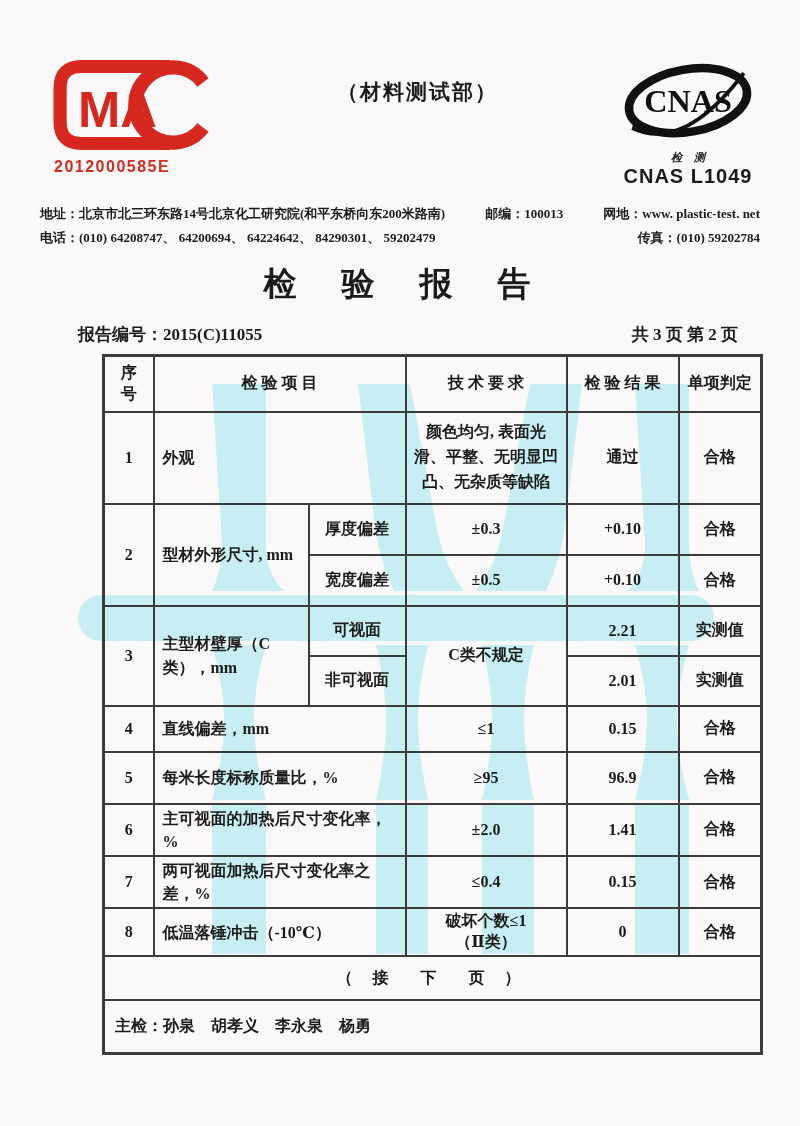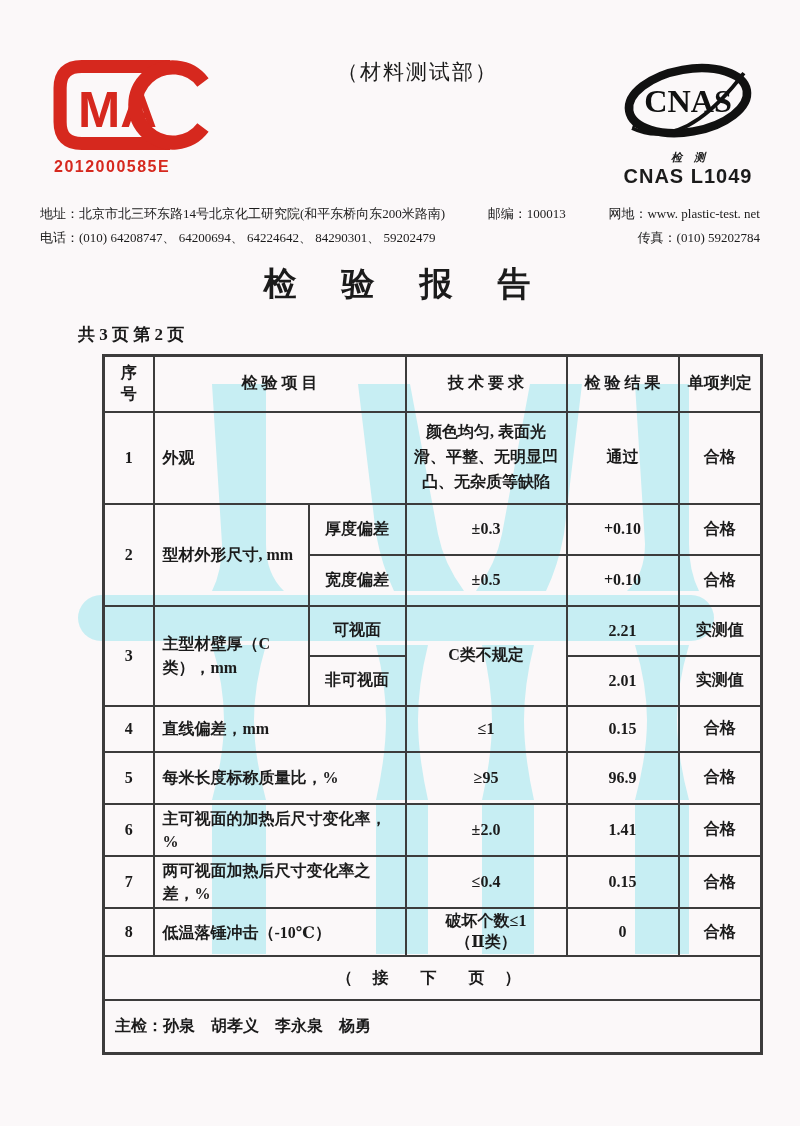--- a/index.html
+++ b/index.html
@@ -11,28 +11,28 @@
   *{box-sizing:border-box;margin:0;padding:0;}
   body{background:#e8e6e8;font-family:"Liberation Serif","DejaVu Serif",serif;color:var(--ink);}
   .page{position:relative;width:800px;height:1126px;margin:0 auto;background:#fbf8f9;overflow:hidden;}
 
   
   .top-header{display:flex;align-items:flex-start;padding:58px 36px 0 48px;position:relative;z-index:2;}
   .cma-block{width:175px;flex:none;}
   .cma-number{color:var(--accent);font-weight:700;font-size:16px;letter-spacing:1.5px;margin-top:2px;padding-left:6px;font-family:"Liberation Sans","DejaVu Sans",sans-serif;}
   .center-block{flex:1;text-align:center;}
   .org-name{font-size:29px;font-weight:700;letter-spacing:1px;margin-top:20px;white-space:nowrap;}
-  .dept-name{font-size:21px;font-weight:400;letter-spacing:2px;}
+  .dept-name{font-size:21px;font-weight:700;letter-spacing:2px;margin-top:20px;}
   .cnas-block{width:152px;flex:none;text-align:center;}
   .cnas-mark{font-size:11px;font-weight:700;letter-spacing:12px;margin-top:-2px;padding-left:12px;font-style:italic;}
   .cnas-cert{font-size:20px;font-weight:700;font-family:"Liberation Sans","DejaVu Sans",sans-serif;letter-spacing:1px;}
 
   
   .contact{margin:14px 40px 0 40px;position:relative;z-index:2;}
-  .contact-line{display:flex;justify-content:space-between;font-size:13px;font-weight:400;white-space:nowrap;line-height:24px;}
+  .contact-line{display:flex;justify-content:space-between;font-size:13px;font-weight:700;white-space:nowrap;line-height:24px;}
   .contact-label{font-family:"Liberation Sans","DejaVu Sans",sans-serif;}
   .contact-seg{display:inline-block;}
 
   
   .report-title{text-align:center;font-size:33px;font-weight:700;margin-top:12px;letter-spacing:6px;position:relative;z-index:2;}
   .report-meta{display:flex;justify-content:space-between;margin:16px 62px 8px 78px;font-size:17px;font-weight:700;position:relative;z-index:2;}
 
   
   .watermark{position:absolute;left:70px;top:376px;z-index:0;color:var(--watermark);pointer-events:none;}
 
@@ -113,20 +113,21 @@
     </div>
     <div class="contact-line">
       <span class="contact-seg"><span class="contact-label">电话：</span><span>(010) 64208747、  64200694、  64224642、  84290301、  59202479</span></span>
       <span class="contact-seg"><span class="contact-label">传真：</span><span>(010) 59202784</span></span>
     </div>
   </div>
 
   <div class="report-title">检　验　报　告</div>
 
   <div class="report-meta">
+    <span><span>报告编号：</span><span>2015(C)11055</span></span>
     <span>共 3 页 第 2 页</span>
   </div>
 
   <table class="report">
     <colgroup>
       <col style="width:50px">
         <col style="width:155px">
         <col style="width:97px">
       <col style="width:161px">
         <col style="width:112px">

